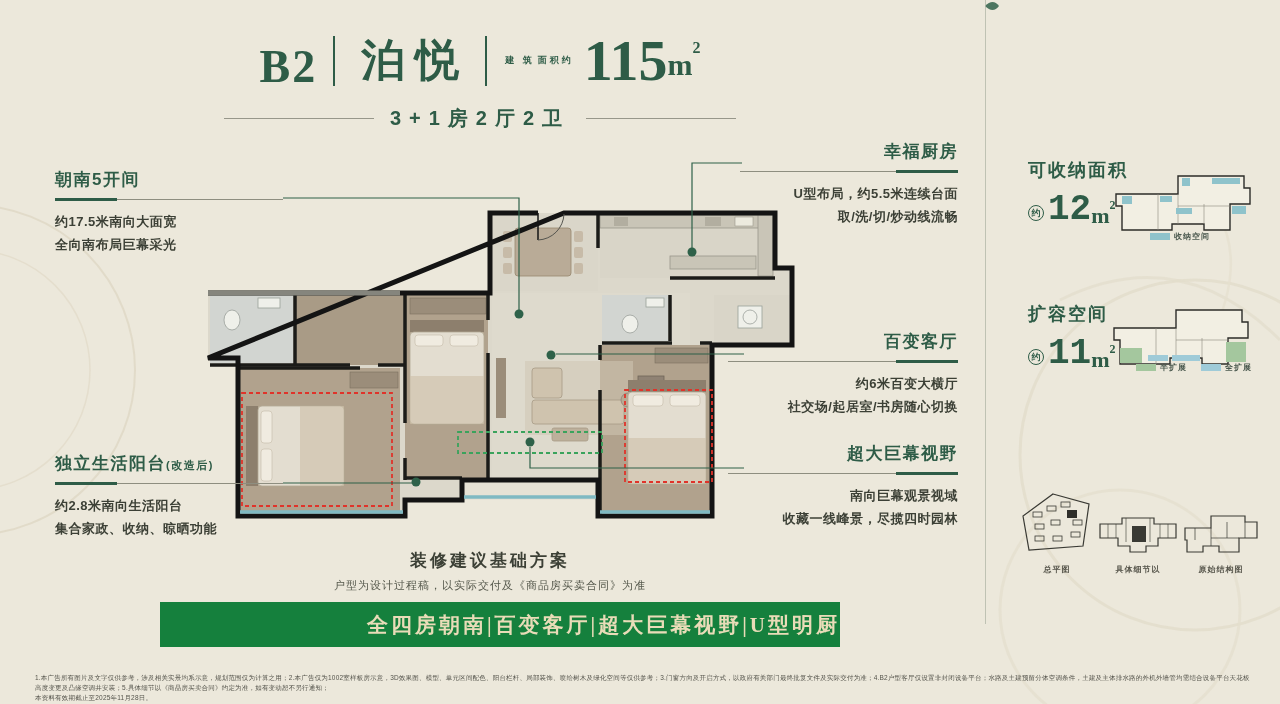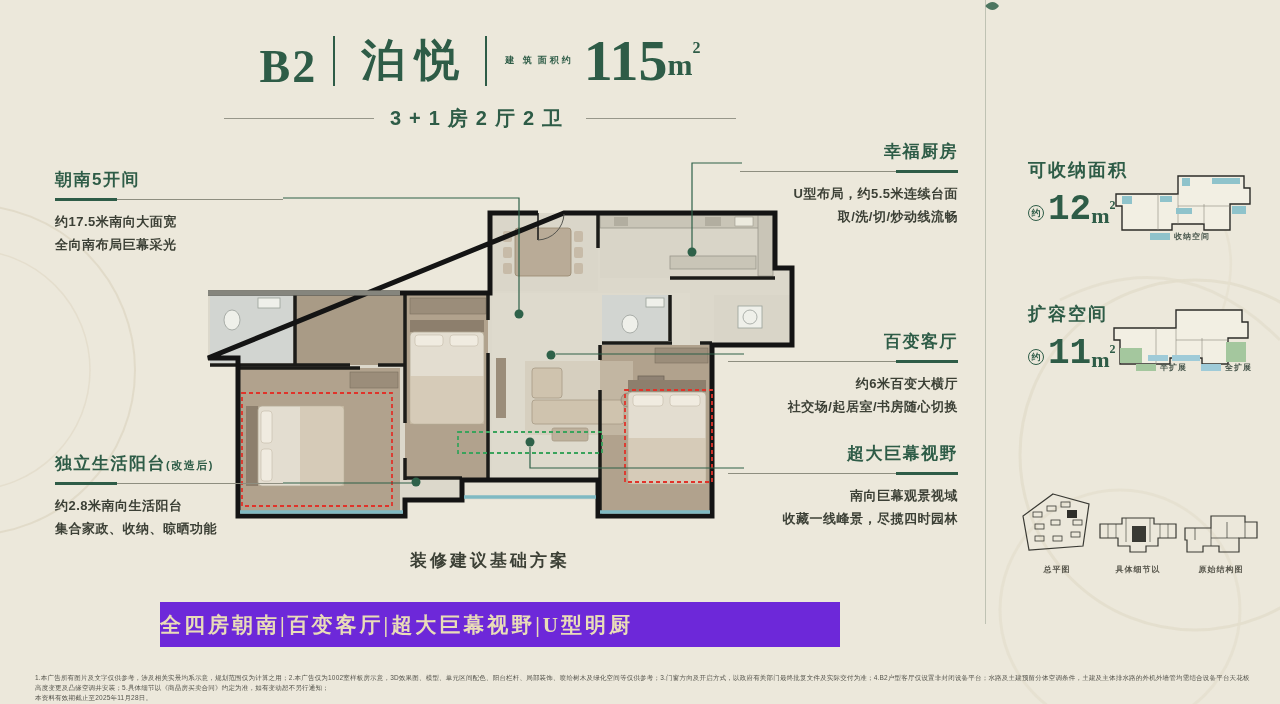--- a/index.html
+++ b/index.html
@@ -38,21 +38,21 @@
   .co-rule .thick { position:absolute; top:0; width:62px; height:3px; background:#2e5c47; }
   .co-rule.left .thick { left:0; }
   .co-rule.right .thick { right:0; }
   .co-body { margin-top:10px; font-size:13px; font-weight:bold; color:#3c4036; line-height:1.75; letter-spacing:0.5px; }
   .co-right { text-align:right; }
 
   
   .note { position:absolute; left:270px; top:540px; width:440px; text-align:center; z-index:5;margin-top:9px; }
   .note-title { font-size:17px; font-weight:bold; color:#3c4036; letter-spacing:3px; }
   .note-sub { margin-top:6px; font-size:11px; color:#55584c; letter-spacing:1px; }
-  .banner { position:absolute; left:160px; top:602px; width:680px; height:45px; background:#6d28d9; display:flex; align-items:center; justify-content:flex-start; z-index:5; }
+  .banner { position:absolute; left:160px; top:602px; width:680px; height:45px; background:#15803d; display:flex; align-items:center; justify-content:flex-end; z-index:5; }
   .banner-text { font-size:21px; font-weight:bold; color:#e9dcb8; letter-spacing:3px; font-family:"Liberation Serif", serif; }
 
   
   .divider { position:absolute; left:985px; top:0; width:1px; height:624px; background:#a8ae9e; opacity:.65; z-index:4; }
   .side-title { position:absolute; font-size:18px; font-weight:bold; color:#2e5c47; letter-spacing:2px; z-index:5; }
   .side-value { position:absolute; display:flex; align-items:flex-end; z-index:5; }
   .approx-circle { width:16px; height:16px; border:1px solid #2e5c47; border-radius:50%; font-size:9px; font-weight:bold; color:#2e5c47; display:flex; align-items:center; justify-content:center; margin:0 4px 7px 0; }
   .side-num { font-family:Liberation Mono, monospace; font-size:36px; font-weight:bold; color:#2e5c47; line-height:1; }
   .side-unit { font-family:"Liberation Serif", serif; font-size:22px; font-weight:bold; color:#2e5c47; line-height:1.1; }
   .side-sup { font-family:"Liberation Serif", serif; font-size:12px; font-weight:bold; color:#2e5c47; vertical-align:14px; }
@@ -305,20 +305,21 @@
         <span class="thick"></span>
       </div>
     <div class="co-body">
       <div>约2.8米南向生活阳台</div>
       <div>集合家政、收纳、晾晒功能</div>
     </div>
   </div>
 
   <div class="note">
     <div class="note-title">装修建议基础方案</div>
+    <div class="note-sub">户型为设计过程稿，以实际交付及《商品房买卖合同》为准</div>
   </div>
 
   <div class="banner">
     <span class="banner-text">全四房朝南|百变客厅|超大巨幕视野|U型明厨</span>
   </div>
 
   <div class="divider"></div>
 
   <div class="side-title" style="left:1028px; top:158px;">可收纳面积</div>
   <div class="side-value" style="left:1028px; top:192px;">

